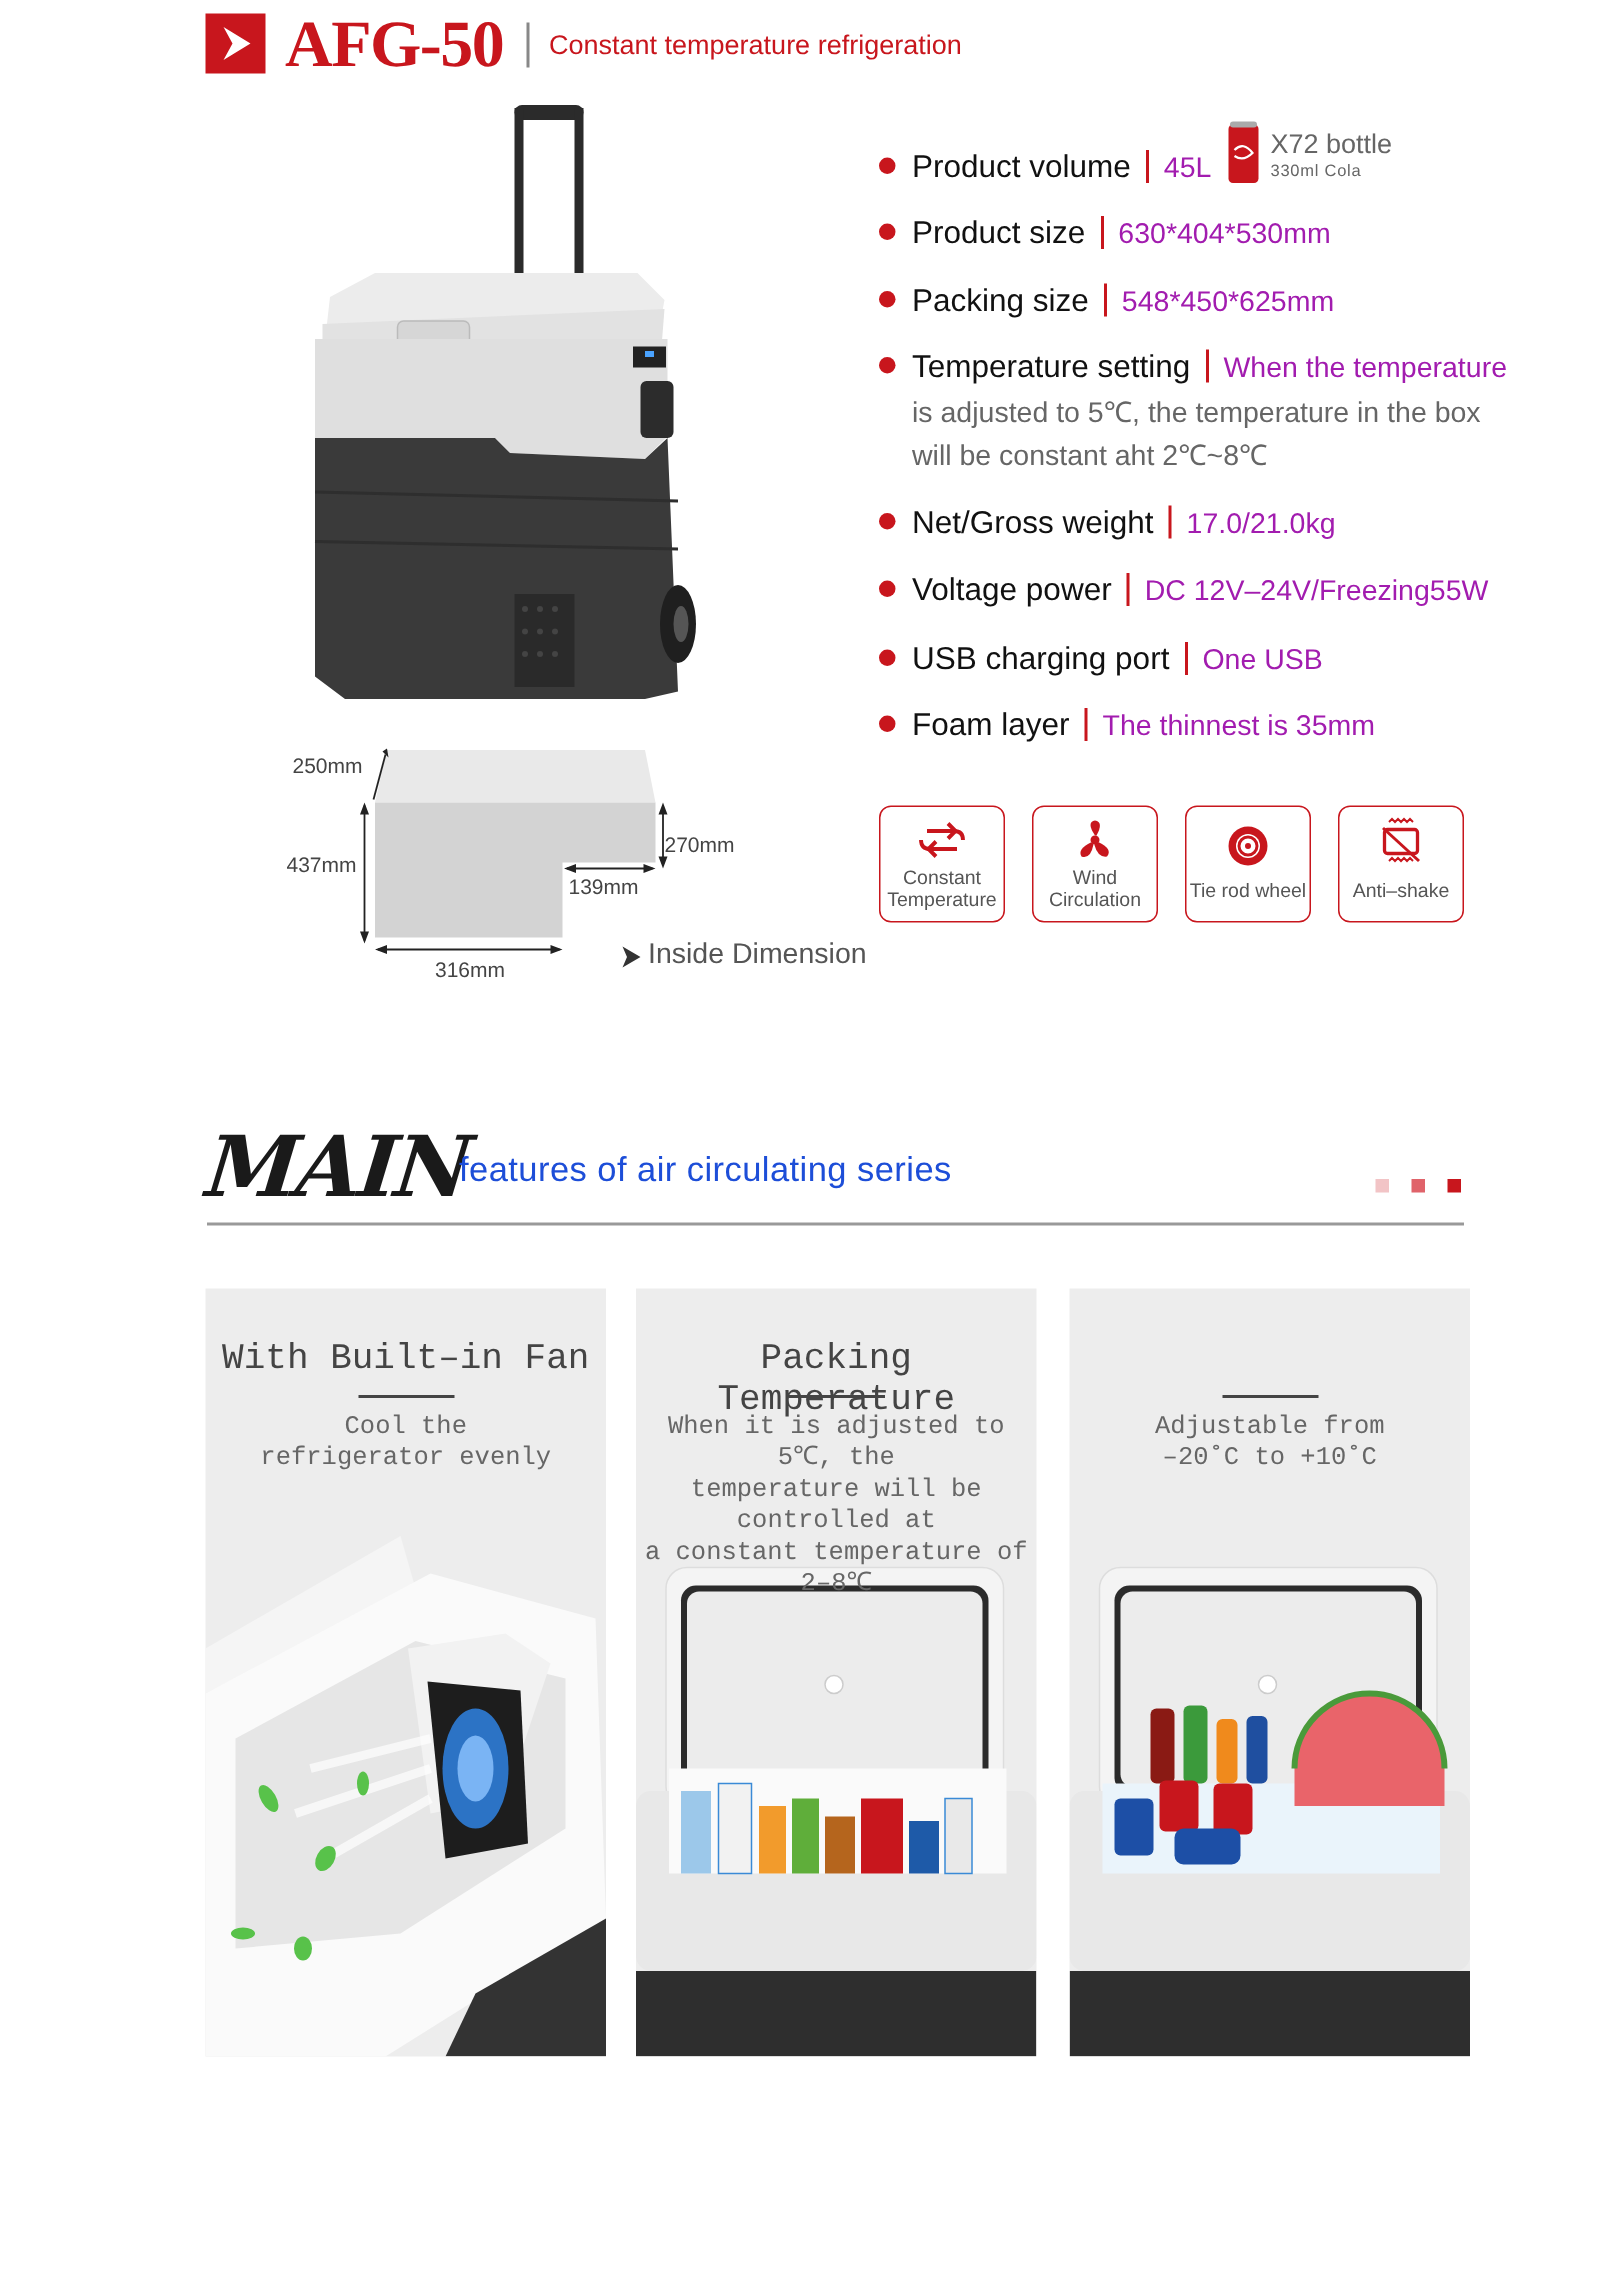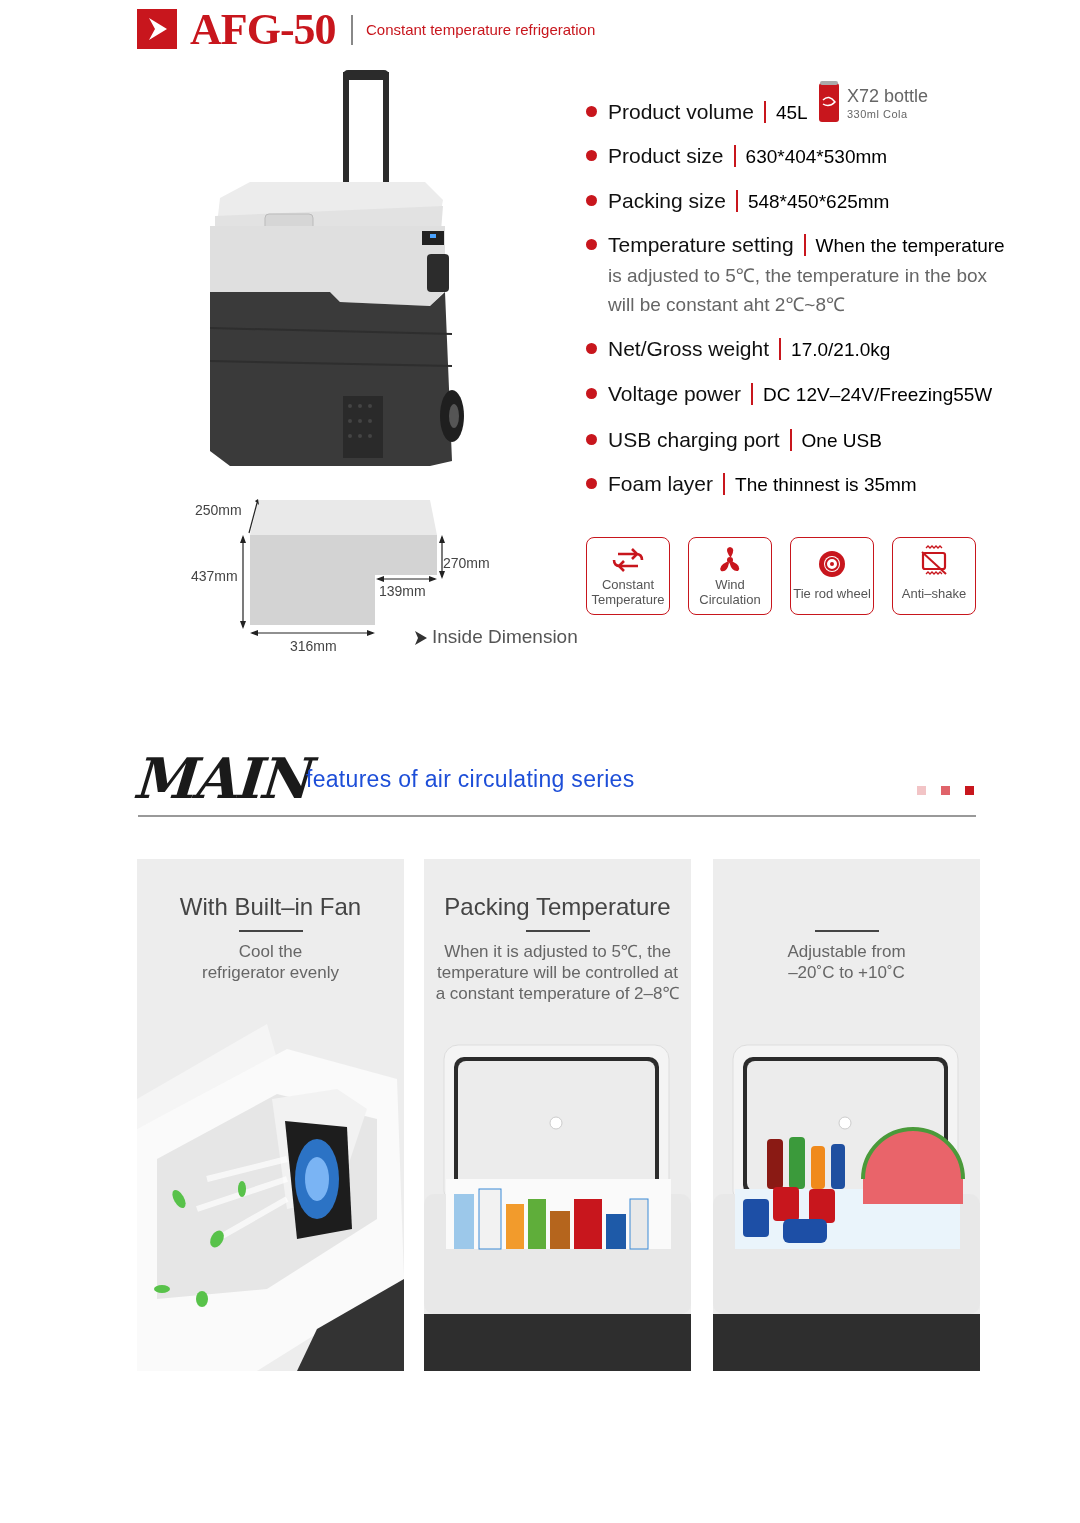--- a/index.html
+++ b/index.html
@@ -6,33 +6,33 @@
   body { width:1080px; height:1523px; position:relative; overflow:hidden;
          font-family:"Liberation Sans", sans-serif; color:#333; }
   .abs { position:absolute; }
 
   
   .logo-box { left:137px; top:9px; width:40px; height:40px; background:#c8161d; }
   .logo-box svg { display:block; }
   .model { left:190px; top:4px; font-family:"Liberation Serif", serif; font-weight:bold;
            font-size:44px; color:#c8161d; line-height:52px; letter-spacing:-1px; }
   .hdr-sep { left:351px; top:15px; width:2px; height:30px; background:#888; }
-  .hdr-sub { left:366px; top:16px; font-size:15px; color:#c8161d; line-height:28px; }
+  .hdr-sub { left:366px; top:16px; font-size:18px; color:#c8161d; line-height:28px; }
 
   
   .product { left:190px; top:66px; width:280px; height:420px; }
 
   
   .spec { left:586px; font-size:21px; line-height:30px; white-space:nowrap; }
   .spec .dot { display:inline-block; width:11px; height:11px; border-radius:50%;
                background:#c8161d; margin-right:11px; vertical-align:2px; }
   .spec .lbl { color:#111; }
   .spec .bar { display:inline-block; width:2px; height:22px; background:#c8161d;
                margin:0 10px; vertical-align:-4px; }
-  .spec .val { color:#000000; font-size:19px; }
+  .spec .val { color:#a21caf; font-size:19px; }
   .spec-multi { left:608px; font-size:19px; color:#666; line-height:30px; }
   .can { left:818px; top:80px; width:22px; height:44px; }
   .x72 { left:847px; top:85px; font-size:18px; color:#666; line-height:22px; }
   .ml330 { left:847px; top:108px; font-size:11px; color:#666; letter-spacing:0.5px; }
 
   
   .feat { top:537px; width:84px; height:78px; border:1.5px solid #c8161d; border-radius:8px;
           box-sizing:border-box; text-align:center; background:#fff; }
   .feat svg { position:absolute; left:50%; transform:translateX(-50%); top:6px; }
   .feat .ft { position:absolute; left:0; right:0; bottom:7px; font-size:13px; color:#555; line-height:15px; }
@@ -44,21 +44,21 @@
 
   
   .main-brush { left:138px; top:746px; font-family:"DejaVu Serif", serif; font-weight:bold;
                 font-style:italic; font-size:56px; color:#1a1a1a; letter-spacing:-2px;
                 line-height:64px; transform:skewX(-6deg); }
   .main-rest { left:306px; top:759px; font-size:23px; color:#1d4ed8; line-height:40px; letter-spacing:0.3px; }
   .main-rule { left:138px; top:815px; width:838px; height:2px; background:#999; }
   .sq { top:786px; width:9px; height:9px; }
 
   
-  .card { top:859px; width:267px; height:512px; background:#ededed; overflow:hidden; }
+  .card { top:859px; width:267px; height:512px; background:#ededed; overflow:hidden;font-family:Liberation Mono, monospace; }
   .card .ct { position:absolute; left:0; right:0; top:34px; text-align:center; font-size:24px; color:#444; }
   .card .cr { position:absolute; left:50%; width:64px; margin-left:-32px; top:71px; height:1.5px; background:#444; }
   .card .cd { position:absolute; left:0; right:0; top:82px; text-align:center; font-size:17px;
               color:#666; line-height:21px; white-space:pre-line; }
   .card svg.img { position:absolute; left:0; top:0; }
 </style>
 </head>
 <body>
 
 <div class="abs logo-box">

